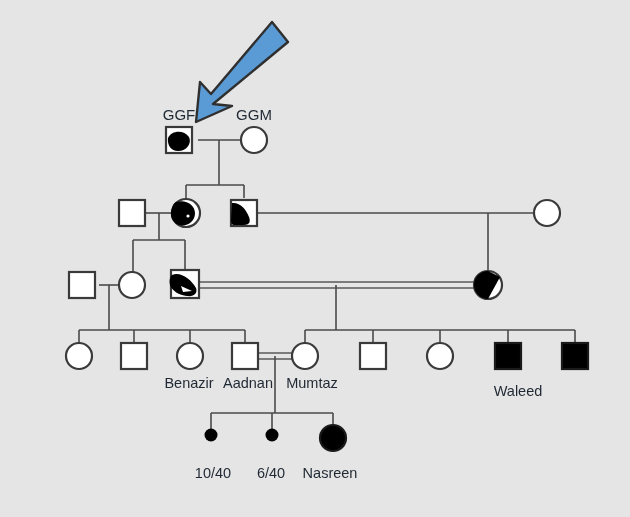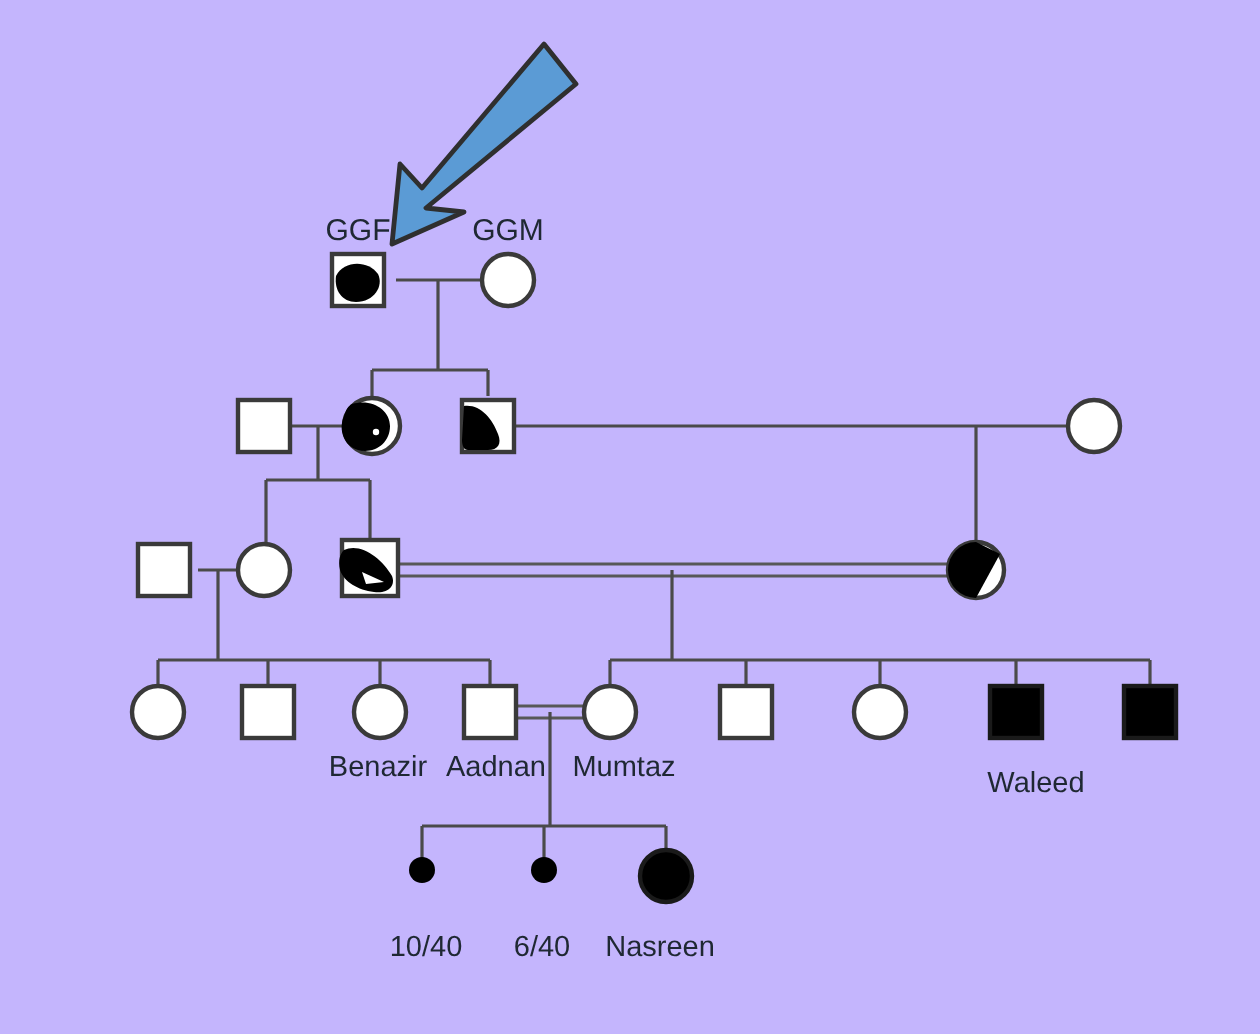--- a/index.html
+++ b/index.html
@@ -7,21 +7,21 @@
     padding: 0;
     background: #ffffff;
   }
   body {
     font-family: "Liberation Sans", sans-serif;
   }
   #pedigree-page {
     position: relative;
     width: 630px;
     height: 517px;
-    background: #c4b5fd;
+    background: #e5e5e5;
     overflow: hidden;
   }
   #pedigree-svg {
     position: absolute;
     left: 0;
     top: 0;
     width: 630px;
     height: 517px;
   }
   .ped-label {

